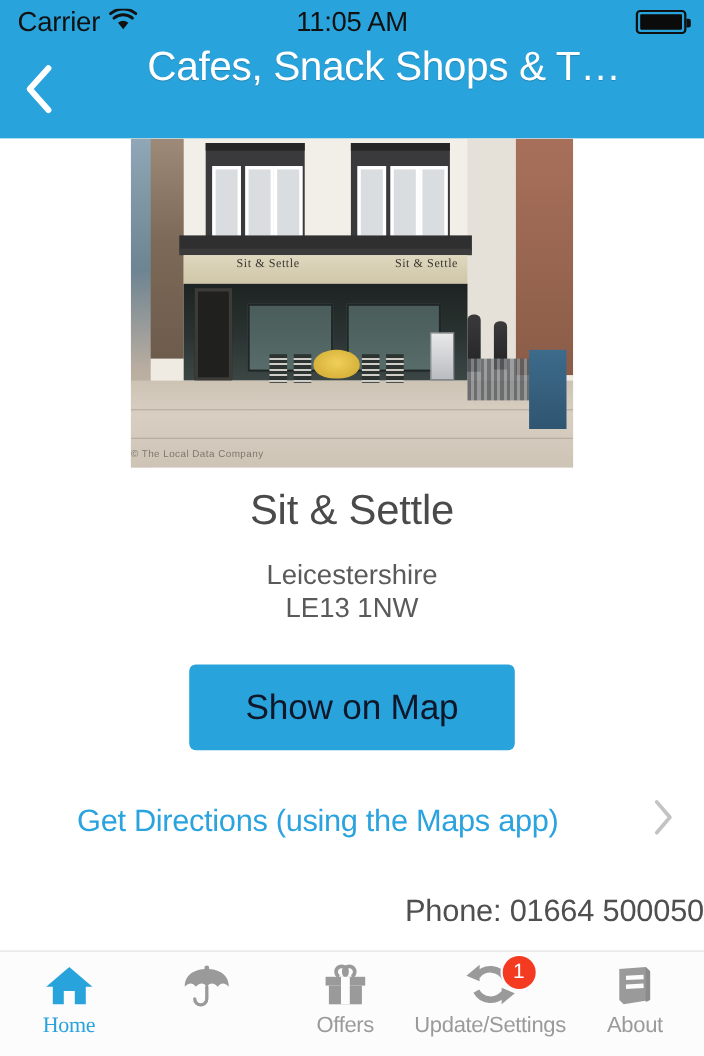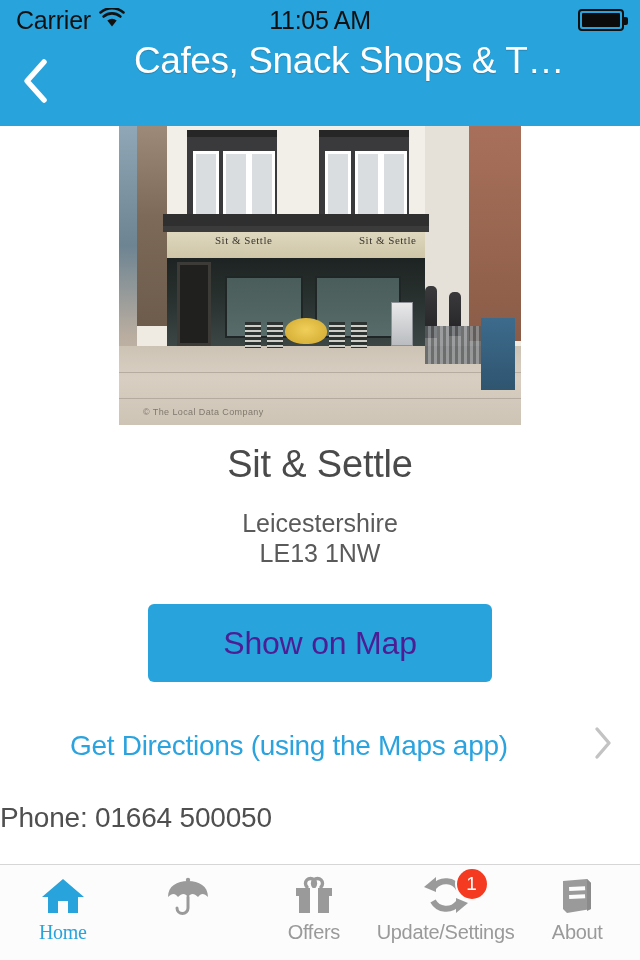--- a/index.html
+++ b/index.html
@@ -167,21 +167,21 @@
      background:radial-gradient(ellipse at 50% 45%, #f0cf58 0%, #d9b33c 70%, #c39f32 100%);
      border-radius:50% 50% 45% 45%; }
   .ph-board { position:absolute; left:272px; top:176px; width:22px; height:44px;
      background:linear-gradient(180deg,#e9e9ea 0%,#b9bcc0 100%); border:1px solid #8e9195; }
   .ph-person { position:absolute; top:160px; width:12px; height:52px;
      background:linear-gradient(180deg,#3a3a3c 0%,#232325 100%); border-radius:5px 5px 0 0; }
   .ph-bin { position:absolute; right:6px; top:192px; width:34px; height:72px;
      background:linear-gradient(180deg,#3d6b8c 0%,#2f5570 100%); }
   .ph-bench { position:absolute; right:36px; top:200px; width:60px; height:38px;
      background:repeating-linear-gradient(90deg,#5a5d5f 0 3px,#8d9093 3px 6px); opacity:0.85; }
-  .ph-watermark { position:absolute; left:24px; bottom:8px; font-size:9px;
+  .ph-watermark { position:absolute; left:0; bottom:8px; font-size:9px;
      color:rgba(60,52,44,0.55); letter-spacing:0.4px; white-space:nowrap; }
 
   .biz-name {
     text-align: center;
     font-size: 38px;
     color: #4a4a4a;
     margin-top: 18px;
     letter-spacing: -0.2px;
   }
 
@@ -193,26 +193,26 @@
     margin-top: 22px;
     padding: 0 40px;
   }
 
   .map-btn-wrap {
     display: flex;
     justify-content: center;
     margin-top: 36px;
   }
   .map-btn {
-    width: 344px;
+    width: 296px;
     height: 78px;
     background: #29A3DB;
     border: none;
     border-radius: 6px;
-    color: #4c1d95;
+    color: #0f172a;
     font-size: 32px;
     font-family: "Liberation Sans", sans-serif;
     cursor: pointer;
     letter-spacing: -0.2px;
   }
 
   .directions-row {
     margin-top: 30px;
     height: 68px;
     display: flex;
@@ -228,24 +228,24 @@
   }
   .chevron-right {
     flex: 0 0 auto;
     color: #c3c3c3;
     font-size: 40px;
     line-height: 40px;
     font-weight: 300;
   }
 
   .phone-row {
-    text-align: left;
+    text-align: right;
     font-size: 28px;
     color: #4f4f4f;
-    margin-top: 22px;
+    margin-top: 32px;
     letter-spacing: -0.2px;
   }
 
   
   .tab-bar {
     flex: 0 0 96px;
     height: 96px;
     background: #fcfcfc;
     border-top: 1px solid #d6d6d6;
     display: flex;

